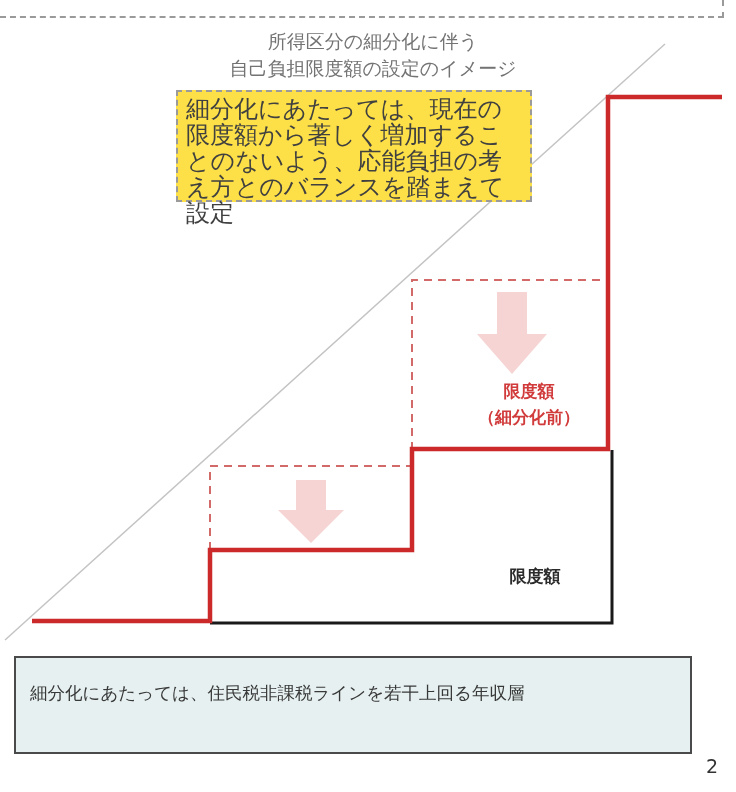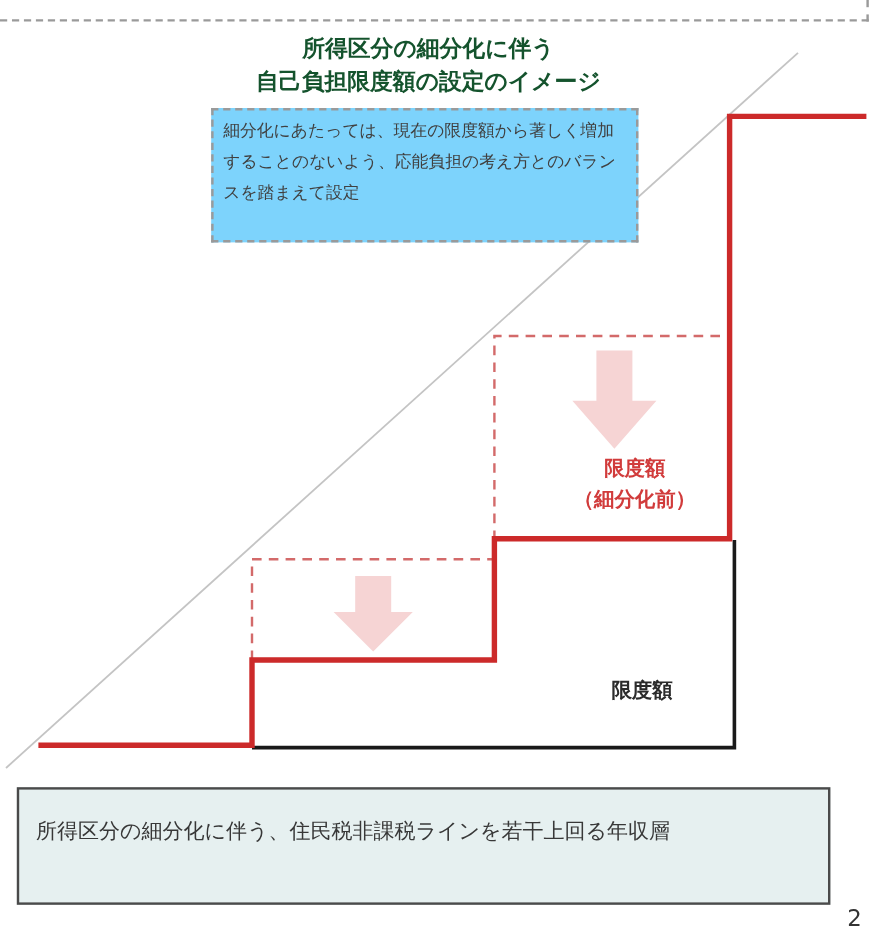--- a/index.html
+++ b/index.html
@@ -5,27 +5,27 @@
     html, body { margin: 0; padding: 0; }
     body {
       width: 736px; height: 792px; background: #ffffff; position: relative; overflow: hidden;
       font-family: "DejaVu Sans", sans-serif; color: #333333;
     }
     .top-dash {
       position: absolute; left: 0; top: 0; width: 722px; height: 16px;
       border-bottom: 2px dashed #9a9a9a; border-right: 2px dashed #9a9a9a;
     }
     .title {
-      position: absolute; left: 142px; top: 28px; width: 430px; text-align: center;
-      font-size: 19px; font-weight: bold; line-height: 27px; color: #14532d;
+      position: absolute; left: 158px; top: 28px; width: 430px; text-align: center;
+      font-size: 19px; font-weight: normal; line-height: 27px; color: #737373;
     }
     .note-box {
       position: absolute; left: 176px; top: 90px; width: 356px; height: 112px;
-      border: 2px dashed #9a9a9a; background: #7dd3fc; box-sizing: border-box;
-      padding: 4px 8px; font-size: 14px; line-height: 26px; color: #404040;
+      border: 2px dashed #9a9a9a; background: #fde047; box-sizing: border-box;
+      padding: 4px 8px; font-size: 24px; line-height: 26px; color: #404040;
     }
     svg.diagram { position: absolute; left: 0; top: 0; }
     .label-after {
       position: absolute; left: 464px; top: 378px; width: 130px; text-align: center;
       font-size: 17px; font-weight: bold; line-height: 26px; color: #d13b3b;
     }
     .label-before {
       position: absolute; left: 470px; top: 563px; width: 130px; text-align: center;
       font-size: 17px; font-weight: bold; line-height: 26px; color: #2b2b2b;
     }
@@ -70,16 +70,16 @@
 <div class="label-after">
   <div>限度額</div>
   <div>（細分化前）</div>
 </div>
 
 <div class="label-before">
   <div>限度額</div>
 </div>
 
 <div class="summary-box">
-  <div>所得区分の細分化に伴う、住民税非課税ラインを若干上回る年収層</div>
+  <div>細分化にあたっては、住民税非課税ラインを若干上回る年収層</div>
 </div>
 
 <div class="page-num">2</div>
 
 </body></html>

